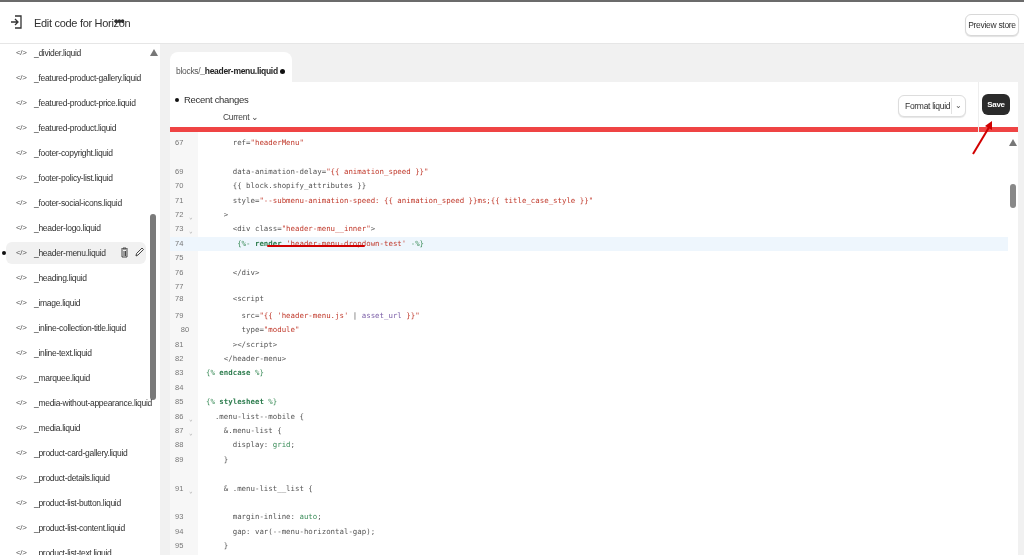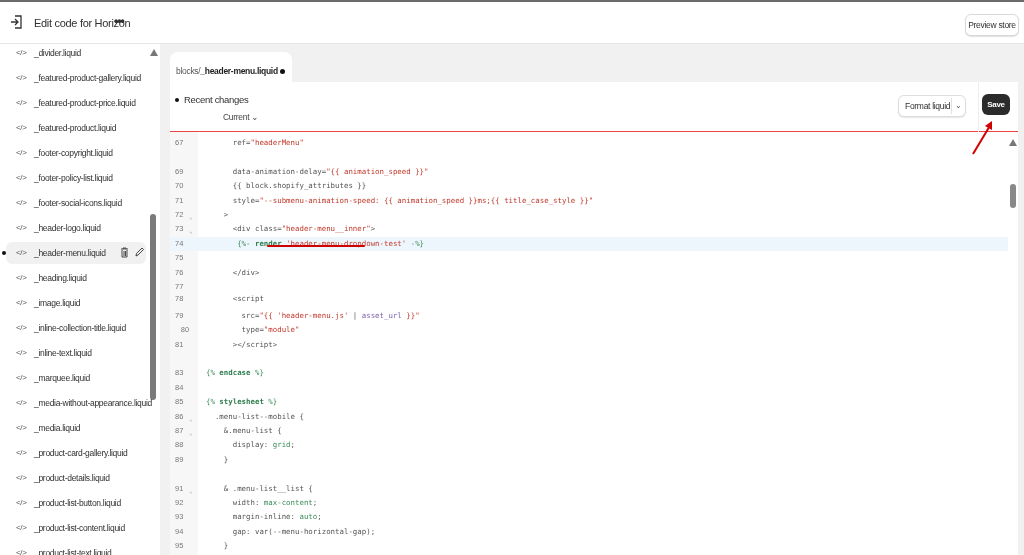--- a/index.html
+++ b/index.html
@@ -19,21 +19,21 @@
   .file .trash { position: absolute; left: 114px; top: 5px; width: 9px; height: 11px; }
   .file .pencil { position: absolute; left: 128px; top: 4px; width: 11px; height: 12px; }
   .sb-scroll { position: absolute; left: 150px; top: 170px; width: 6px; height: 186px; background: #7a7a7a; border-radius: 3px; }
   .sb-arrow-up { position: absolute; left: 150px; top: 5px; width: 0; height: 0; border-left: 4px solid transparent; border-right: 4px solid transparent; border-bottom: 7px solid #777; }
 
   .main { position: absolute; left: 160px; top: 44px; width: 864px; height: 511px; background: #f1f1f1; padding-left: 31px; }
   .tab { position: absolute; left: 10px; top: 8px; width: 122px; height: 30px; background: #fff; border-radius: 8px 8px 0 0; }
   .tab .path { position: absolute; left: 6px; top: 14px; font-size: 8.5px; color: #555; white-space: nowrap; letter-spacing: -0.3px; }
   .tab .path b { color: #222; font-weight: bold; }
   .tab .mod { position: absolute; left: 110px; top: 17px; width: 5px; height: 5px; border-radius: 50%; background: #111; }
-  .editor-head { position: absolute; left: 10px; top: 38px; width: 848px; height: 50px; background: #fff; border-bottom: 1px solid #ef4444; }
+  .editor-head { position: absolute; left: 10px; top: 38px; width: 848px; height: 50px; background: #fff; border-bottom: 5px solid #ef4444; }
   .recent { position: absolute; left: 5px; top: 12px; font-size: 9.5px; color: #303030; letter-spacing: -0.3px; }
   .recent .rdot { display: inline-block; width: 4px; height: 4px; border-radius: 50%; background: #111; margin-right: 5px; vertical-align: middle; }
   .current { position: absolute; left: 15px; top: 30px; font-size: 8.5px; color: #444; letter-spacing: -0.3px; margin-left: 38px; }
   .format { position: absolute; left: 728px; top: 13px; width: 68px; height: 22px; border: 1px solid #ddd; border-radius: 6px; background: #fff; font-size: 8.5px; color: #303030; line-height: 20px; box-shadow: 0 1px 1px rgba(0,0,0,0.1); letter-spacing: -0.3px; }
   .format .lbl { position: absolute; left: 6px; }
   .format .sep { position: absolute; left: 52px; top: 2px; width: 1px; height: 16px; background: #e2e2e2; }
   .format .chev { position: absolute; left: 56px; top: 0; font-size: 8px; color: #555; }
   .save-wrap { position: absolute; left: 808px; top: 0; width: 40px; height: 50px; border-left: 1px solid #eee; }
   .save { position: absolute; left: 812px; top: 12px; width: 28px; height: 21px; background: #2b2b2b; border-radius: 6px; color: #fff; font-size: 8px; font-weight: bold; text-align: center; line-height: 21px; letter-spacing: -0.3px; }
 
@@ -187,29 +187,29 @@
       <div class="line" style="top: 76px;"><span class="ln">72</span><span class="fold">⌄</span><span class="txt">    &gt;</span></div>
       <div class="line" style="top: 90.4px;"><span class="ln">73</span><span class="fold">⌄</span><span class="txt">      &lt;div class=<span class="s">"header-menu__inner"</span>&gt;</span></div>
       <div class="line hl" style="top: 104.8px;"><span class="ln">74</span><span class="txt">       <span class="g">{%-</span> <span class="k">render</span> <span class="s">'header-menu-dropdown-test'</span> <span class="g">-%}</span></span></div>
       <div class="line" style="top: 119.2px;"><span class="ln">75</span><span class="txt"></span></div>
       <div class="line" style="top: 133.6px;"><span class="ln">76</span><span class="txt">      &lt;/div&gt;</span></div>
       <div class="line" style="top: 148px;"><span class="ln">77</span><span class="txt"></span></div>
       <div class="line" style="top: 160px;"><span class="ln">78</span><span class="txt">      &lt;script</span></div>
       <div class="line" style="top: 176.8px;"><span class="ln">79</span><span class="txt">        src=<span class="s">"{{ 'header-menu.js' </span>| <span class="p">asset_url</span> <span class="s">}}"</span></span></div>
       <div class="line" style="top: 191.2px; text-align: center;"><span class="ln">80</span><span class="txt">        type=<span class="s">"module"</span></span></div>
       <div class="line" style="top: 205.6px;"><span class="ln">81</span><span class="txt">      &gt;&lt;/script&gt;</span></div>
+      <div class="line" style="top: 220px;"><span class="ln">82</span><span class="txt">    &lt;/header-menu&gt;</span></div>
       <div class="line" style="top: 234.4px;"><span class="ln">83</span><span class="txt"><span class="g">{%</span> <span class="k">endcase</span> <span class="g">%}</span></span></div>
       <div class="line" style="top: 248.8px;"><span class="ln">84</span><span class="txt"></span></div>
       <div class="line" style="top: 263.2px;"><span class="ln">85</span><span class="txt"><span class="g">{%</span> <span class="k">stylesheet</span> <span class="g">%}</span></span></div>
       <div class="line" style="top: 277.6px;"><span class="ln">86</span><span class="fold">⌄</span><span class="txt">  .menu-list--mobile {</span></div>
       <div class="line" style="top: 292px;"><span class="ln">87</span><span class="fold">⌄</span><span class="txt">    &amp;.menu-list {</span></div>
       <div class="line" style="top: 306.4px;"><span class="ln">88</span><span class="txt">      display: <span class="g">grid</span>;</span></div>
       <div class="line" style="top: 320.8px;"><span class="ln">89</span><span class="txt">    }</span></div>
       <div class="line" style="top: 349.6px;"><span class="ln">91</span><span class="fold">⌄</span><span class="txt">    &amp; .menu-list__list {</span></div>
-      <div class="line" style="top: 364px;"><span class="ln">92</span><span class="txt">      width: <span class="g">max-content</span>;</span></div>
       <div class="line" style="top: 378.4px;"><span class="ln">93</span><span class="txt">      margin-inline: <span class="g">auto</span>;</span></div>
       <div class="line" style="top: 392.8px;"><span class="ln">94</span><span class="txt">      gap: var(--menu-horizontal-gap);</span></div>
       <div class="line" style="top: 407.2px;"><span class="ln">95</span><span class="txt">    }</span></div>
       <div class="line" style="top: 421.6px;"><span class="ln">96</span><span class="txt"></span></div>
       <div class="underline"></div>
     <div class="ed-arrow-up"></div>
     <div class="ed-scroll"></div>
   </div>
 </div>
 

